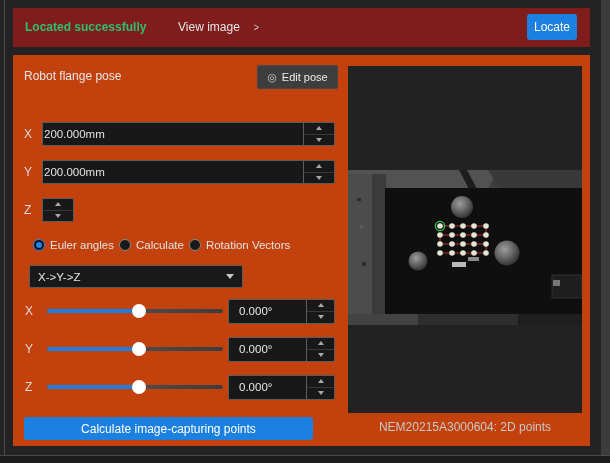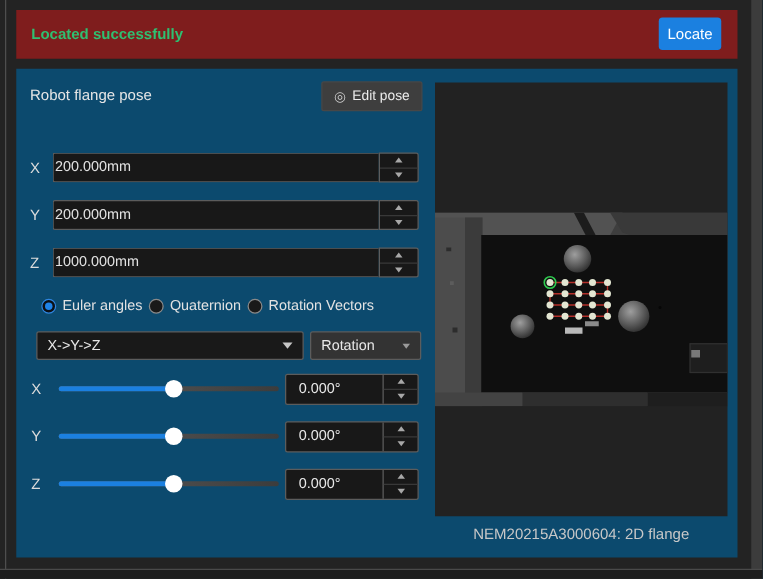--- a/index.html
+++ b/index.html
@@ -11,21 +11,21 @@
 
   
   .topbar { position:absolute; left:13px; top:8px; width:577px; height:39px; background:#7f1d1d; }
   .status-text { position:absolute; left:12px; top:0; height:39px; line-height:39px; color:#2fbf71; font-weight:bold; font-size:12px; }
   .view-image { position:absolute; left:165px; top:0; height:39px; line-height:39px; color:#e4e4e4; font-size:12px; cursor:pointer; }
   .view-image .chev { display:inline-block; margin-left:10px; font-size:11px; color:#d0d0d0; transform:scaleX(0.8); }
   .btn-blue { background:#1b80e0; color:#ffffff; border-radius:3px; display:flex; align-items:center; justify-content:center; cursor:pointer; }
   .locate-btn { position:absolute; left:514px; top:6px; width:50px; height:26px; font-size:12px; }
 
   
-  .panel { position:absolute; left:13px; top:55px; width:577px; height:391px; background:#0c4a6e; }
+  .panel { position:absolute; left:13px; top:55px; width:577px; height:391px; background:#c2410c; }
   .panel-title { position:absolute; left:11px; top:14px; font-size:12px; color:#e6e6e6; }
   .edit-pose-btn { position:absolute; left:244px; top:10px; width:81px; height:24px; background:#3e3e3e; border:1px solid #474747; border-radius:2px; color:#ececec; font-size:11px; display:flex; align-items:center; justify-content:center; gap:5px; box-sizing:border-box; cursor:pointer; }
   .edit-pose-btn .icon { font-size:11px; color:#cfcfcf; }
 
   .field-row { position:absolute; left:11px; width:311px; height:24px; display:flex; align-items:center; }
   .fr0 { top:67px; } .fr1 { top:105px; } .fr2 { top:143px; }
   .field-label { width:18px; font-size:12px; color:#dcdcdc; }
   .field-box { flex:1; height:24px; border:1px solid #5c5c5c; border-right:none; background:#181818; color:#e2e2e2; font-size:11.5px; line-height:22px; padding-left:1px; border-radius:2px 0 0 2px; box-sizing:border-box; }
   .spin { width:32px; height:24px; border:1px solid #5c5c5c; background:#181818; display:flex; flex-direction:column; border-radius:0 2px 2px 0; box-sizing:border-box; }
   .spin-half { flex:1; display:flex; align-items:center; justify-content:center; cursor:pointer; }
@@ -66,20 +66,24 @@
 <body>
 
 <div class="window">
   <div class="left-edge-line"></div>
   <div class="right-strip"></div>
   <div class="bottom-line"></div>
   <div class="bottom-strip"></div>
 
   <div class="topbar">
     <span class="status-text">Located successfully</span>
+    <span class="view-image">
+      <span>View image</span>
+      <span class="chev">&gt;</span>
+    </span>
     <div class="btn-blue locate-btn">
       <span>Locate</span>
     </div>
   </div>
 
   <div class="panel">
     <div class="panel-title">Robot flange pose</div>
 
     <div class="edit-pose-btn">
       <span class="icon">◎</span>
@@ -105,47 +109,42 @@
         <div class="spin-half up">
             <div class="tri-up"></div>
           </div>
         <div class="spin-half">
             <div class="tri-dn"></div>
           </div>
       </div>
     </div>
     <div class="field-row fr2">
       <span class="field-label">Z</span>
-      <div class="field-box">1000.000mm</div>
       <div class="spin">
         <div class="spin-half up">
             <div class="tri-up"></div>
           </div>
         <div class="spin-half">
             <div class="tri-dn"></div>
           </div>
       </div>
     </div>
 
     <div class="radio-row">
       <div class="radio on"></div>
       <span class="radio-label">Euler angles</span>
       <div class="radio"></div>
-      <span class="radio-label">Quaternion</span>
+      <span class="radio-label">Calculate</span>
       <div class="radio"></div>
       <span class="radio-label">Rotation Vectors</span>
     </div>
 
     <div class="combo combo-order">
       <span>X-&gt;Y-&gt;Z</span>
       <div class="caret"></div>
-    </div>
-    <div class="combo combo-rotation">
-      <span>Rotation</span>
-      <div class="caret small"></div>
     </div>
 
     <div class="slider-row sr0">
       <span class="slider-label">X</span>
       <div class="slider">
         <div class="track"></div>
         <div class="track-fill" style="width: 52%;"></div>
         <div class="handle" style="left: calc(52% - 7px);"></div>
       </div>
       <div class="slider-value">
@@ -192,20 +191,23 @@
           <div class="spin-half up">
               <div class="tri-up"></div>
             </div>
           <div class="spin-half">
               <div class="tri-dn"></div>
             </div>
         </div>
       </div>
     </div>
 
+    <div class="btn-blue calc-btn">
+      <span>Calculate image-capturing points</span>
+    </div>
 
     <div class="viewer">
       <svg class="camera" width="234" height="155" viewBox="0 0 234 155">
         <defs>
           <radialGradient id="sph" cx="40%" cy="35%" r="75%">
             <stop offset="0%" stop-color="#9e9e9e"></stop>
             <stop offset="55%" stop-color="#5c5c5c"></stop>
             <stop offset="100%" stop-color="#242424"></stop>
           </radialGradient>
         </defs>
@@ -249,15 +251,15 @@
             <circle cx="138" cy="83" r="2.8"></circle>
         </g>
         <circle cx="92" cy="56" r="4.6" fill="none" stroke="#2ec94e" stroke-width="1.3"></circle>
         <rect x="104" y="92" width="14" height="5" fill="#b9b9b9"></rect>
         <rect x="120" y="87" width="11" height="4" fill="#8a8a8a"></rect>
         <rect x="204" y="105" width="30" height="23" fill="#1e1e1e" stroke="#303030"></rect>
         <rect x="205" y="110" width="7" height="6" fill="#787878"></rect>
         <circle cx="180" cy="76" r="1.2" fill="#060606"></circle>
       </svg>
     </div>
-    <div class="caption">NEM20215A3000604: 2D flange</div>
+    <div class="caption">NEM20215A3000604: 2D points</div>
   </div>
 </div>
 
 </body></html>

